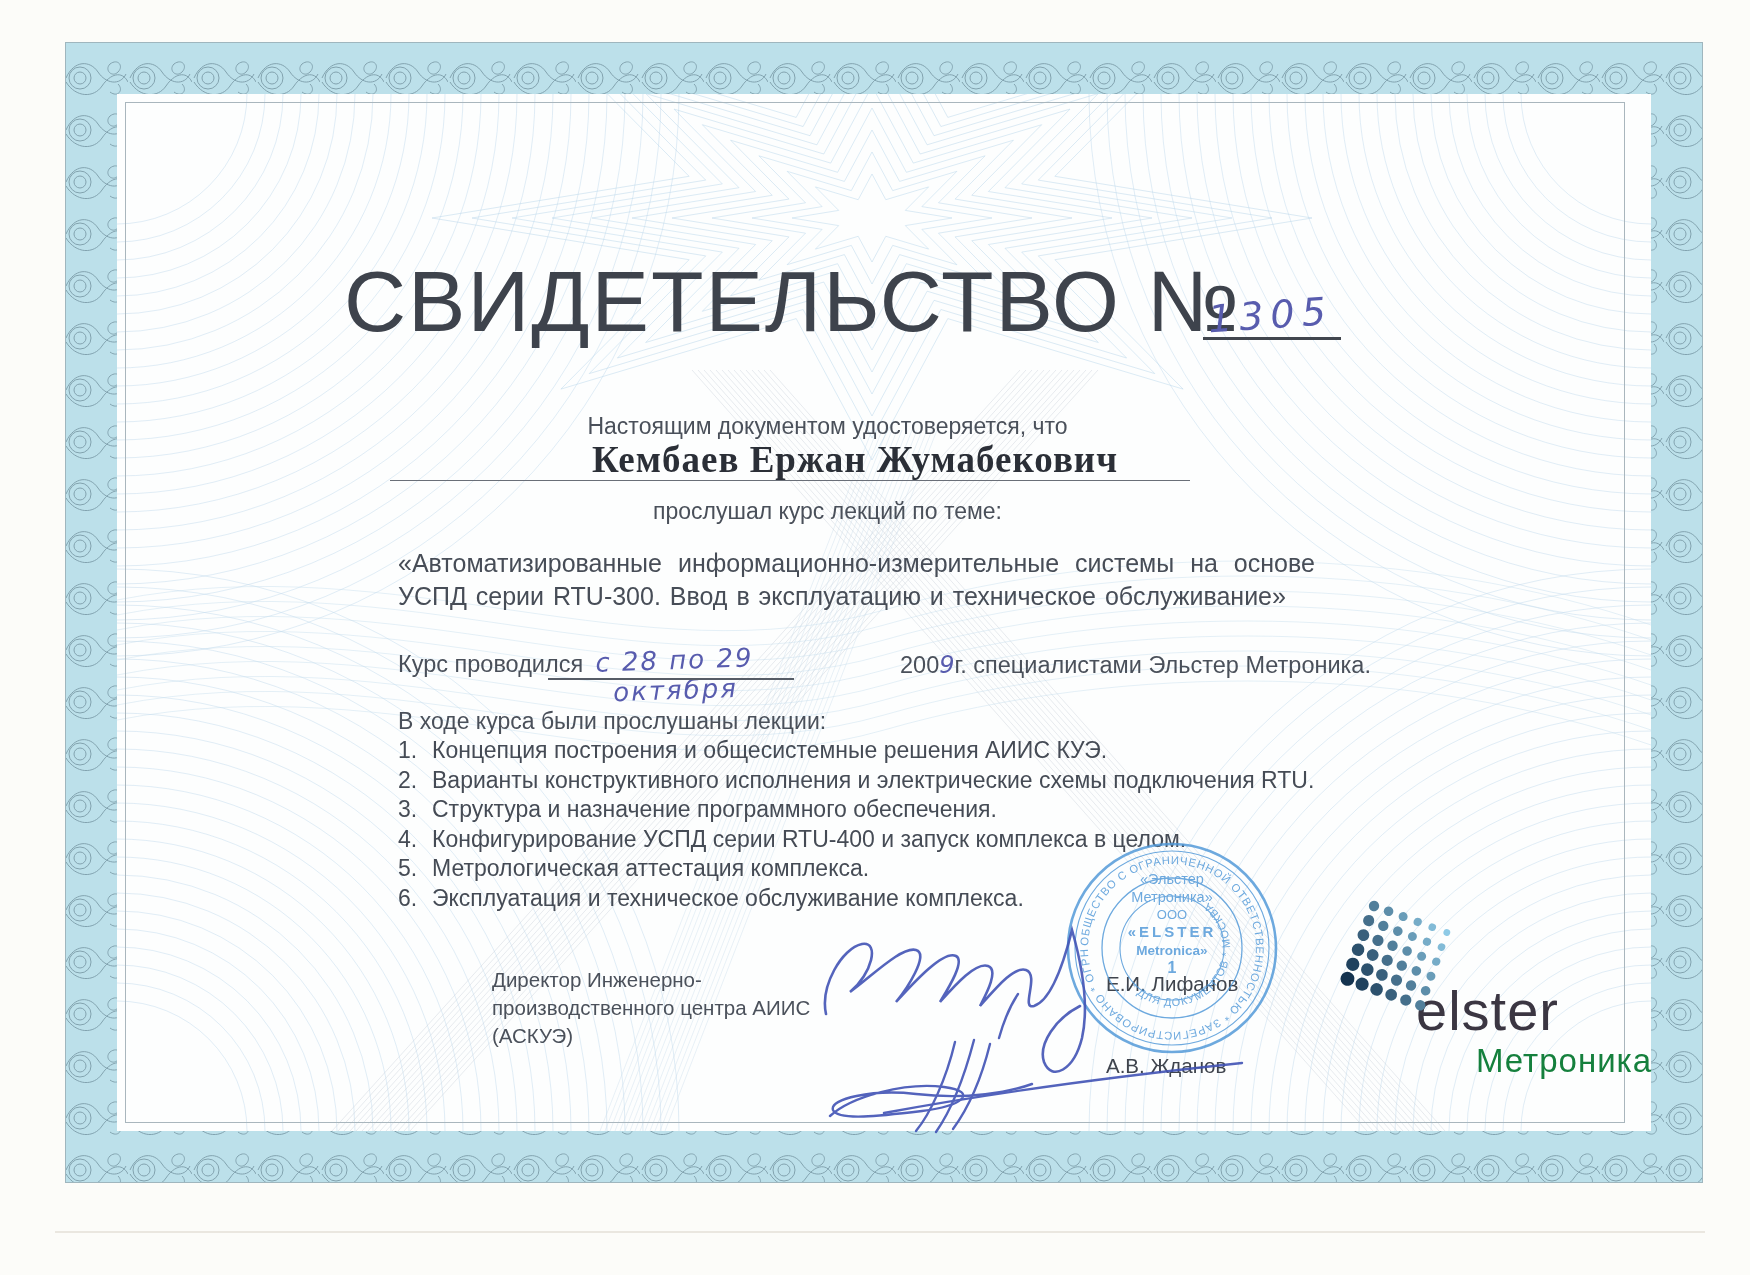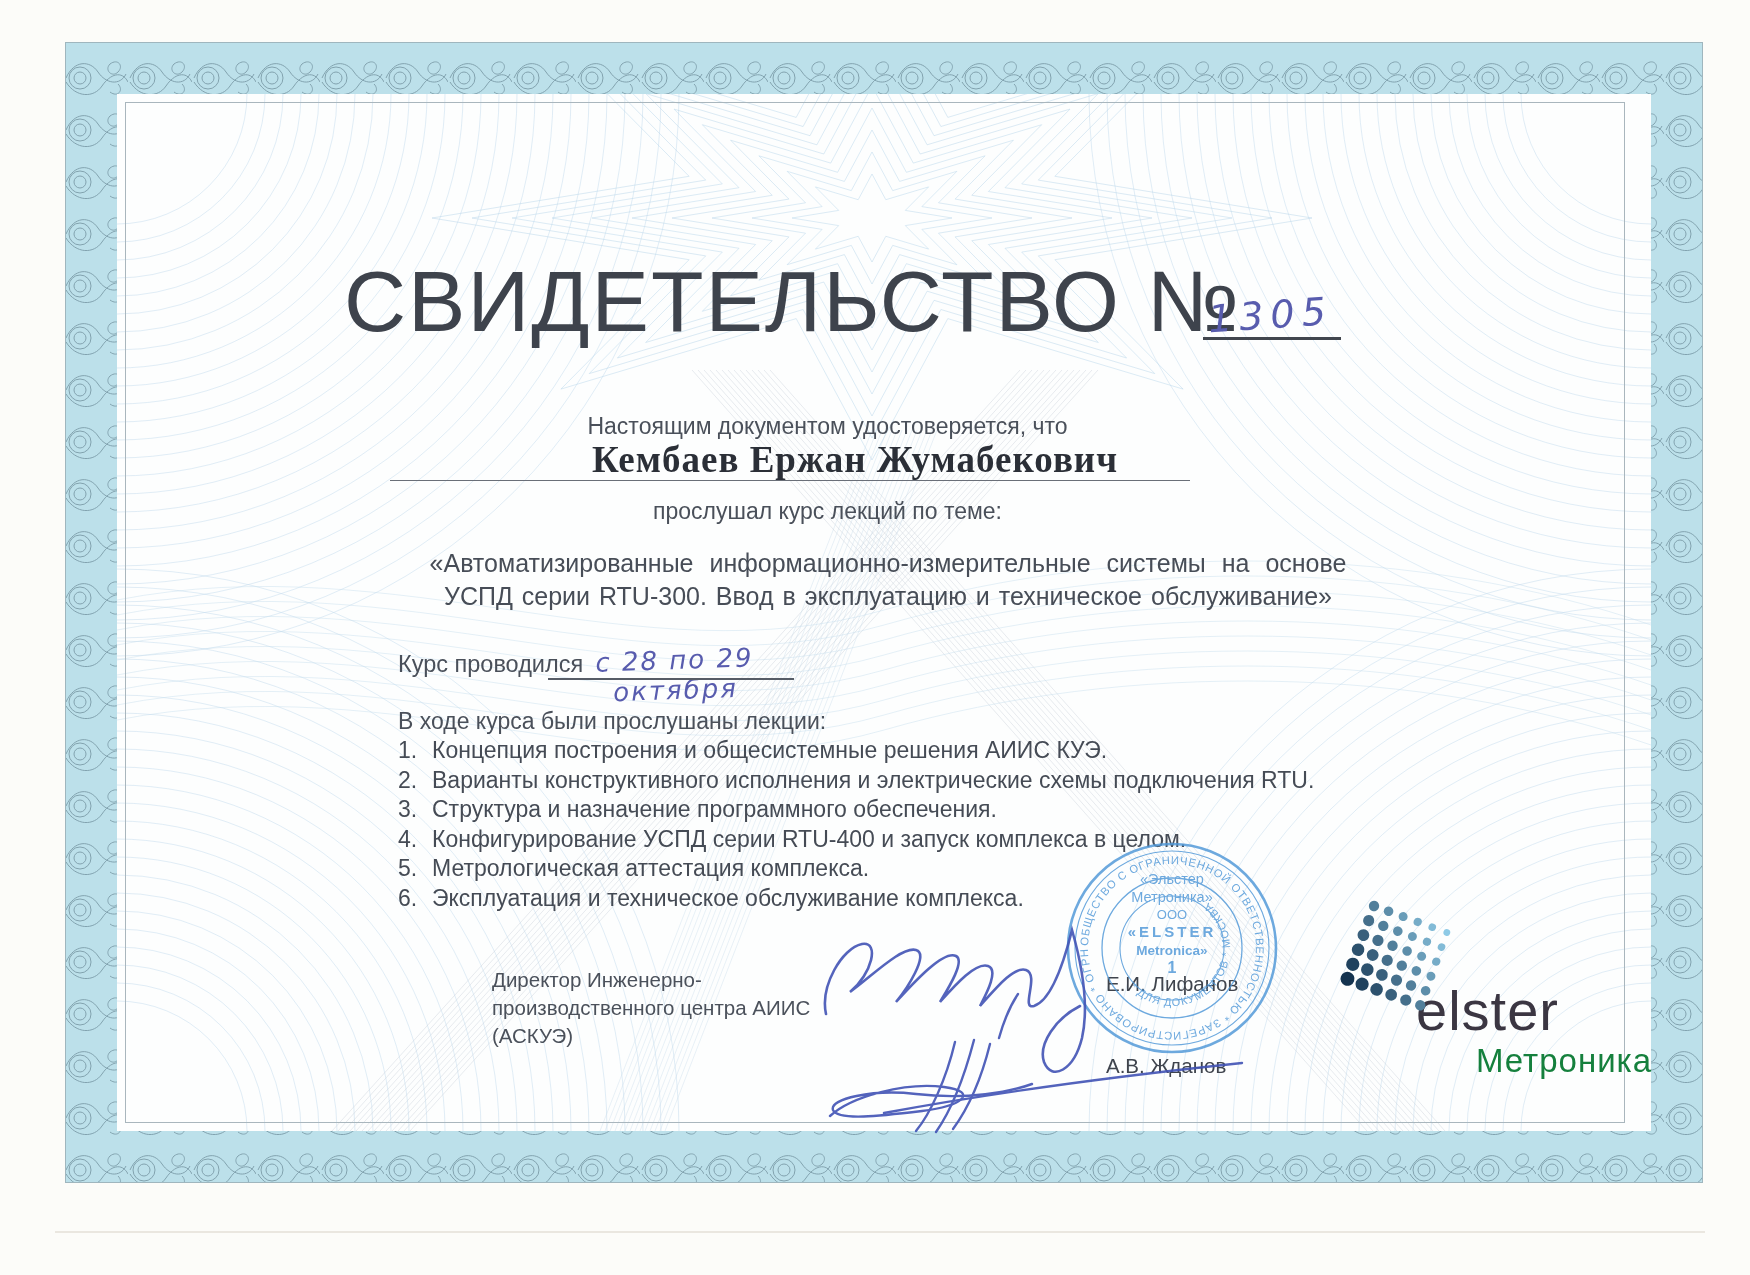--- a/index.html
+++ b/index.html
@@ -9,21 +9,21 @@
   .abs{position:absolute;}
   svg.layer{position:absolute;left:0;top:0;pointer-events:none;}
   .title{font-size:86px;color:#3e434c;letter-spacing:2px;text-align:center;white-space:nowrap;margin-left:14px;}
   .hand{font-family:"DejaVu Sans",sans-serif;font-style:italic;color:#585cae;}
   .num-hand{font-size:38px;letter-spacing:7px;transform:rotate(-4deg);}
   .date-hand{font-size:26px;letter-spacing:2px;transform:rotate(-2deg);display:inline-block;}
   .body-txt{color:#4a505a;}
   .center{text-align:center;}
   .name{font-family:"Liberation Serif",serif;font-weight:bold;font-size:37px;
         color:#2b2f37;letter-spacing:1px;text-align:center;white-space:nowrap;}
-  .course{font-size:25px;color:#474d57;word-spacing:9px;white-space:nowrap;text-align:center;}
+  .course{font-size:25px;color:#474d57;word-spacing:9px;white-space:nowrap;text-align:left;}
   .lect{font-size:23px;color:#454b55;line-height:29.6px;}
   .lect .li{display:flex;}
   .lect .n{width:34px;flex:none;}
   .role{font-size:20.5px;color:#4b515b;line-height:28px;}
   .sig-name{font-size:20.5px;color:#3f444d;white-space:nowrap;}
   .logo-word{font-size:56px;color:#3b3642;letter-spacing:1px;}
   .logo-sub{font-size:33px;color:#15803d;letter-spacing:1px;margin-left:35px;}
   .edge-line{border-top:2px solid #eae7e0;height:0;}
 </style>
 </head>
@@ -232,20 +232,23 @@
 
   <div class="abs body-txt center" style="left:400px;top:498px;width:855px;font-size:23px;">прослушал курс лекций по теме:</div>
 
   <div class="abs course" style="left:398px;top:549px;width:980px;">«Автоматизированные информационно-измерительные системы на основе</div>
   <div class="abs course" style="left:398px;top:582px;width:980px;word-spacing:2px;">УСПД серии RTU-300. Ввод в эксплуатацию и техническое обслуживание»</div>
 
   <div class="abs" style="left:398px;top:651px;width:1000px;">
     <span class="body-txt" style="font-size:23.5px;">Курс проводился</span>
     <span class="abs hand date-hand" style="left:152px;top:-6px;width:250px;text-align:center;">с 28 по 29 октября</span>
     <span class="abs" style="left:150px;top:27px;width:246px;border-top:2px solid #565c66;"></span>
+    <span class="abs" style="left:502px;top:0;white-space:nowrap;font-size:23.5px;">
+      <span class="body-txt">200</span><span class="hand" style="font-size:24px;">9</span><span class="body-txt">г. специалистами Эльстер Метроника.</span>
+    </span>
   </div>
 
   <div class="abs body-txt" style="left:398px;top:708px;font-size:23px;">В ходе курса были прослушаны лекции:</div>
 
   <div class="abs lect" style="left:398px;top:736px;width:1000px;">
     <div class="li">
       <span class="n">1.</span>
       <span>Концепция построения и общесистемные решения АИИС КУЭ.</span>
       </div>
     <div class="li">

